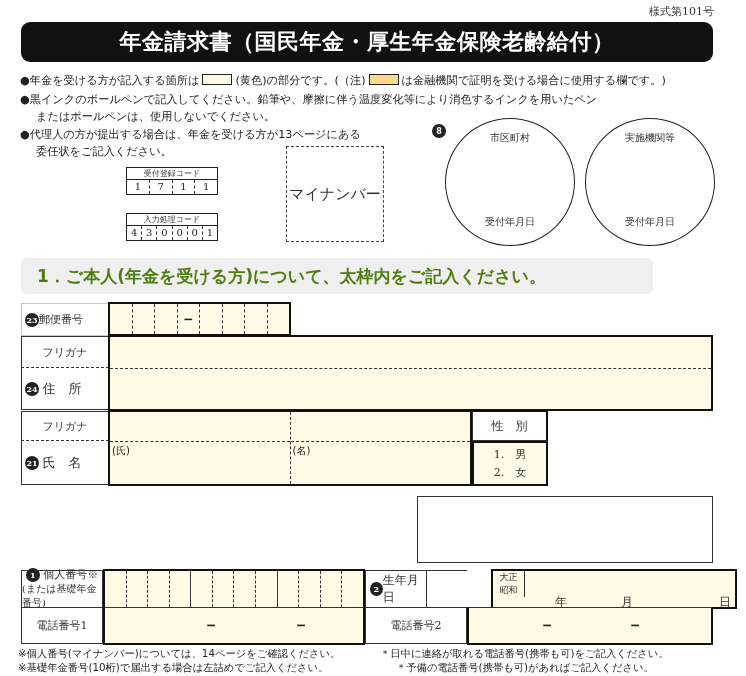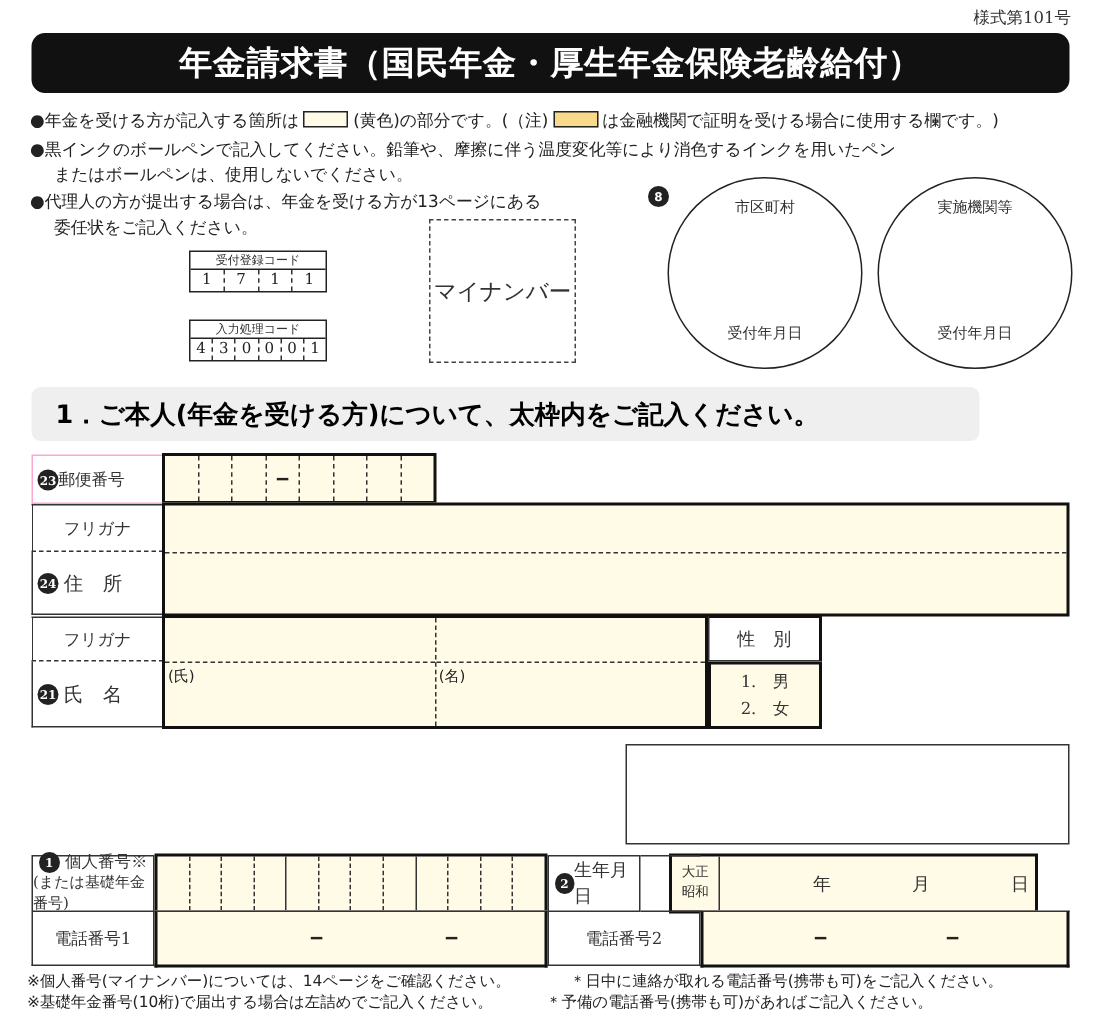--- a/index.html
+++ b/index.html
@@ -12,21 +12,21 @@
   .swatch { display: inline-block; width: 30px; height: 11px; border: 1.5px solid #222; vertical-align: -1px; margin: 0 3px; }
   .code-box { border: 1.5px solid #222; font-family: "DejaVu Serif", serif; }
   .code-head { font-size: 8px; text-align: center; border-bottom: 1px solid #222; color: #333; height: 12px; line-height: 11px; }
   .code-cells { display: flex; height: 14px; }
   .code-cells span { flex: 1; text-align: center; font-size: 10px; line-height: 14px; border-left: 1px dashed #333; }
   .code-cells span:first-child { border-left: none; }
   .qr { left: 286px; top: 146px; width: 98px; height: 96px; border: 1.5px dashed #444; display: flex; align-items: center; justify-content: center; font-size: 15px; font-family: "DejaVu Serif", serif; color: #333; }
   .stamp { width: 130px; height: 128px; border: 1.5px solid #222; border-radius: 50%; }
   .stamp .t { position: absolute; left: 0; right: 0; text-align: center; font-size: 10px; color: #333; }
   .num-badge { display: inline-flex; align-items: center; justify-content: center; width: 14px; height: 14px; border-radius: 50%; background: #222; color: #fff; font-size: 8px; font-weight: bold; vertical-align: middle; }
-  .section-head { left: 21px; top: 258px; width: 632px; height: 36px; background: #efefef; border-radius: 6px; font-size: 17px; font-weight: bold; padding-left: 16px; display: flex; align-items: center; color: #000000; }
+  .section-head { left: 21px; top: 258px; width: 632px; height: 36px; background: #efefef; border-radius: 6px; font-size: 17px; font-weight: bold; padding-left: 16px; display: flex; align-items: center; color: #4d7c0f; }
   .yel { background: #fffbe6; }
   .lbl { font-family: "DejaVu Serif", serif; font-size: 11px; color: #333; display: flex; align-items: center; }
   .cell { border: 1px solid #f9a8d4; }
   .thick { border: 2px solid #111; }
   .dashdiv { border-left: 1px dashed #333; }
   .foot { font-size: 10.3px; color: #222; white-space: nowrap; }
 </style>
 </head>
 <body>
 
@@ -141,21 +141,21 @@
   <div class="dashdiv" style="flex:1;"></div>
   <div style="flex:1; border-left:1px solid #333;"></div>
   <div class="dashdiv" style="flex:1;"></div>
   <div class="dashdiv" style="flex:1;"></div>
   <div class="dashdiv" style="flex:1;"></div>
 </div>
 <div class="abs lbl" style="left:365px; top:570px; width:62px; height:38px; border:1px solid #333; padding-left:4px; font-size:12px;">
   <span class="num-badge">2</span>
     <span>生年月日</span>
 </div>
-<div class="abs thick yel" style="left:446px; top:569px; width:246px; height:40px; display:flex;">
+<div class="abs thick yel" style="left:491px; top:569px; width:246px; height:40px; display:flex;flex-direction:column;">
   <div class="lbl" style="width:32px; border-right:1px solid #333; flex-direction:column; justify-content:center; font-size:9px; line-height:13px;">
     <span>大正</span>
     <span>昭和</span>
   </div>
   <div class="lbl" style="flex:1; position:relative; font-size:12px;">
     <span class="abs" style="left:62px;">年</span>
     <span class="abs" style="left:128px;">月</span>
     <span class="abs" style="right:4px;">日</span>
   </div>
 </div>
@@ -169,13 +169,13 @@
 </div>
 <div class="abs lbl" style="left:365px; top:608px; width:102px; height:36px; border:1px solid #333; border-top:none; justify-content:center; font-size:11px;">電話番号2</div>
 <div class="abs thick yel" style="left:467px; top:607px; width:246px; height:38px; border-top:1px solid #333; display:flex; align-items:center;">
   <span style="position:absolute; left:70px; font-weight:bold;">－</span>
   <span style="position:absolute; left:158px; font-weight:bold;">－</span>
 </div>
 
 <div class="abs foot" style="left:18px; top:647px;">※個人番号(マイナンバー)については、14ページをご確認ください。</div>
 <div class="abs foot" style="left:18px; top:661px;">※基礎年金番号(10桁)で届出する場合は左詰めでご記入ください。</div>
 <div class="abs foot" style="left:380px; top:647px;">＊日中に連絡が取れる電話番号(携帯も可)をご記入ください。</div>
-<div class="abs foot" style="left:364px; top:661px;">＊予備の電話番号(携帯も可)があればご記入ください。</div>
+<div class="abs foot" style="left:396px; top:661px;">＊予備の電話番号(携帯も可)があればご記入ください。</div>
 
 </body></html>

